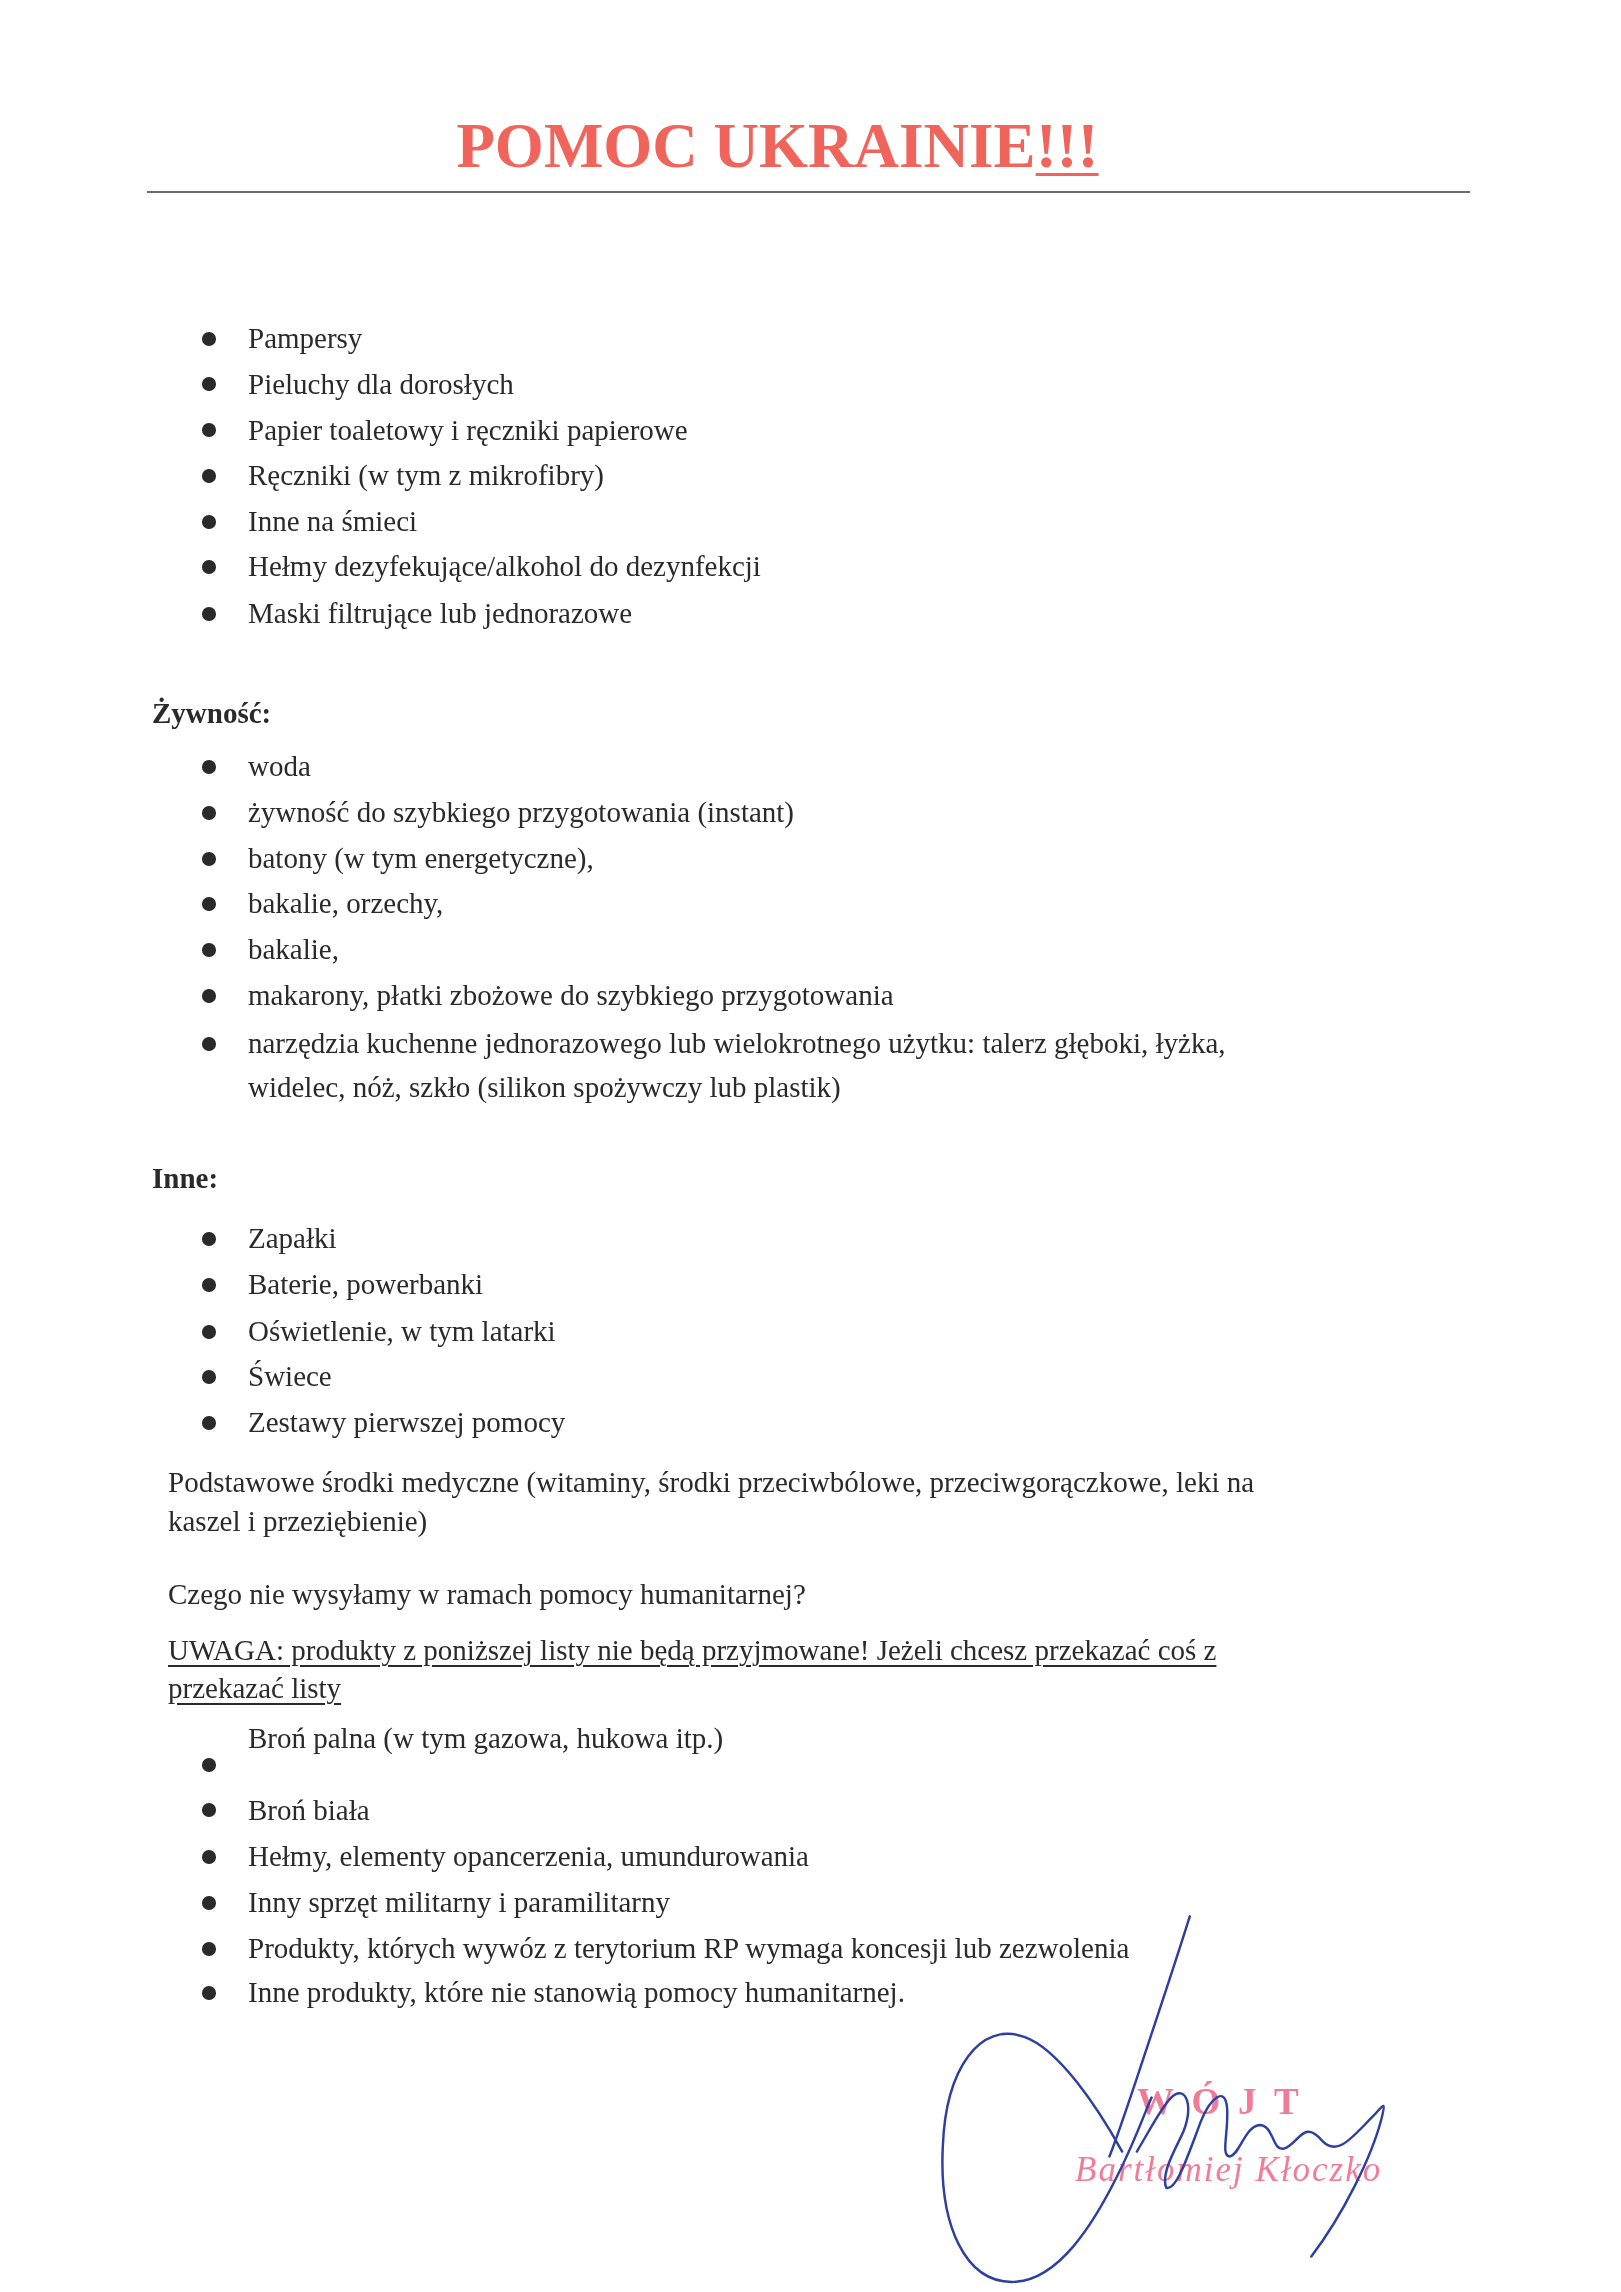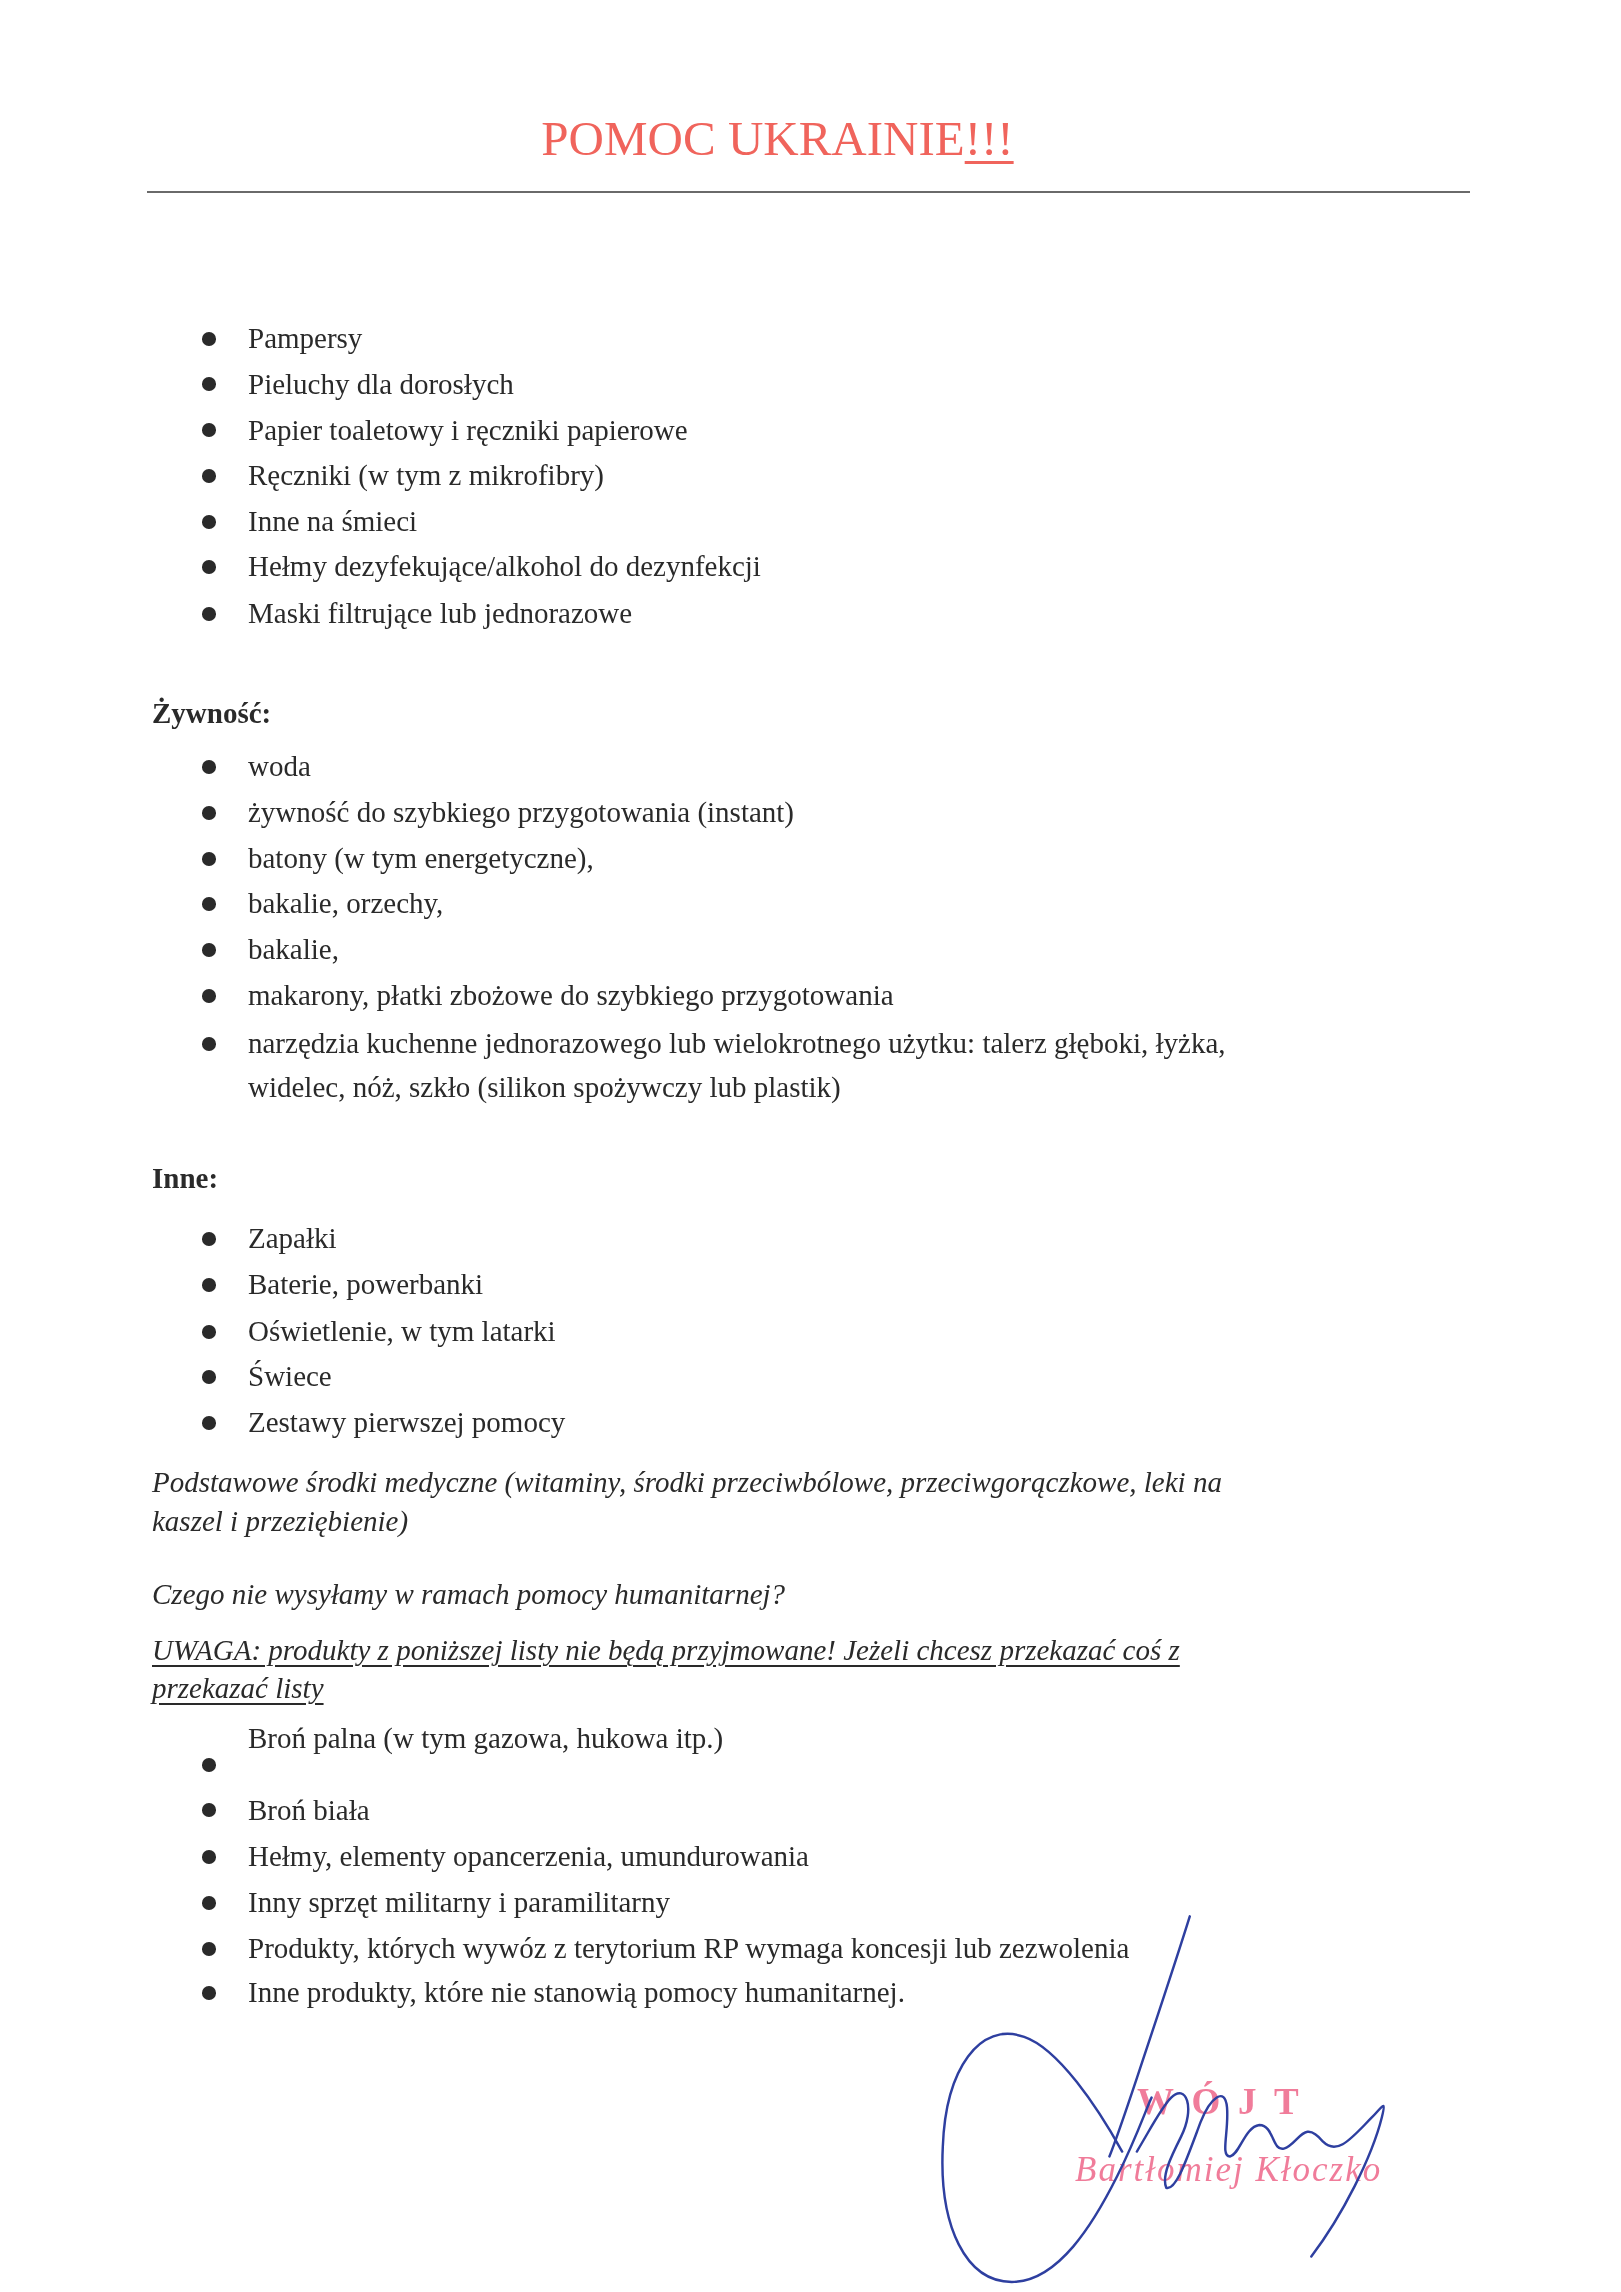--- a/index.html
+++ b/index.html
@@ -1,26 +1,26 @@
 <!DOCTYPE html>
 <html><head>
 <meta charset="utf-8">
 <style>
   html,body{margin:0;padding:0;background:#ffffff;}
   body{width:1621px;height:2293px;position:relative;overflow:hidden;
        font-family:"Liberation Serif","DejaVu Serif",serif;color:#2a2a2a;}
   .abs{position:absolute;white-space:nowrap;}
-  .title{font-size:49px;color:#f0645c;left:0;width:1555px;text-align:center;top:110px;letter-spacing:0px;}
+  .title{font-size:63px;color:#f0645c;left:0;width:1555px;text-align:center;top:110px;letter-spacing:0px;font-weight:bold;}
   .title .u{text-decoration:underline;text-decoration-thickness:2.9px;text-underline-offset:5.9px;}
   .rule{position:absolute;left:147px;width:1323px;top:191px;height:2px;background:#6a6a6a;}
   .line{font-size:29px;line-height:31px;}
   .bullet{position:absolute;left:202px;width:13.7px;height:13.7px;border-radius:50%;background:#2a2a2a;}
   .item{left:248px;}
   .head{left:152px;font-weight:bold;}
-  .para{left:152px;font-style:italic;}
+  .para{left:168px;}
   .ul{text-decoration:underline;text-decoration-thickness:2px;text-underline-offset:4.9px;margin-top:18px;}
   .stamp1{font-size:37px;color:#f07c9a;letter-spacing:17.6px;font-weight:bold;left:1137px;top:2080px;}
   .stamp2{font-size:35px;color:#f07c9a;font-style:italic;left:1075px;top:2150px;letter-spacing:2px;}
   svg.sig{position:absolute;left:0;top:0;}
 </style>
 </head>
 <body>
 
 <div class="abs title"><span>POMOC UKRAINIE</span><span class="u">!!!</span></div>
 <div class="rule"></div>

